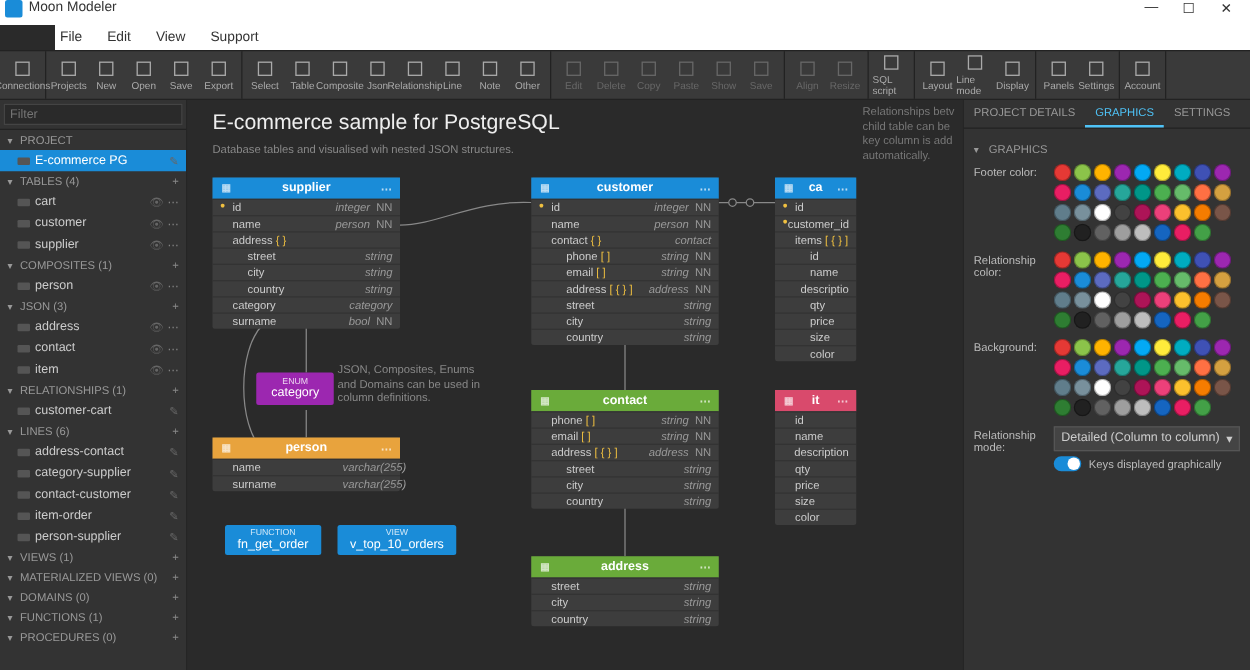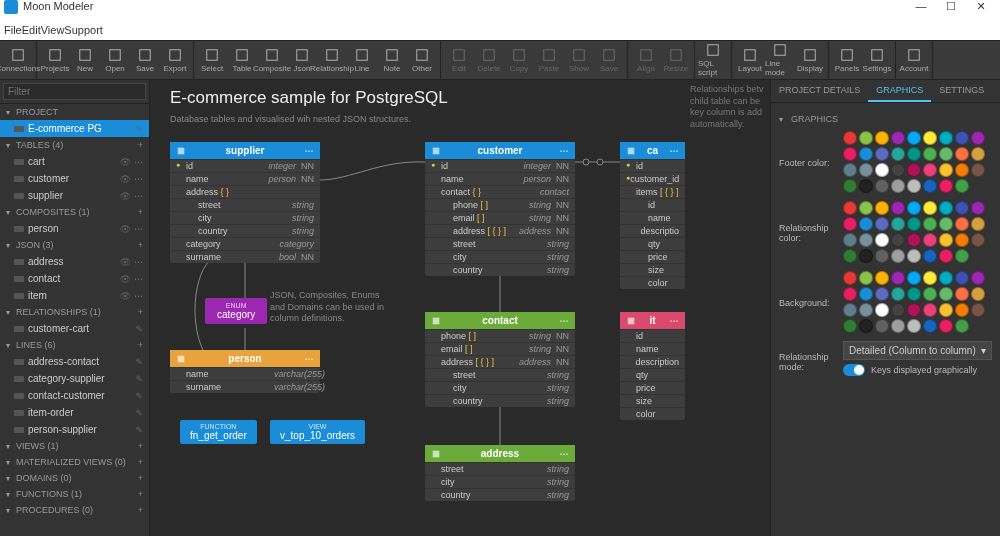--- a/index.html
+++ b/index.html
@@ -1,21 +1,21 @@
 <!DOCTYPE html>
 <html><head>
 <meta charset="utf-8">
 <style>
 * { box-sizing: border-box; margin: 0; padding: 0; font-family: "Segoe UI", Arial, sans-serif; }
 body { background: #2a2a2a; color: #ccc; width: 1000px; height: 536px; overflow: hidden; font-size: 11px; }
 .titlebar { height: 20px; background: #fff; color: #333; display: flex; padding: 0 4px; }
 .titlebar .icon { width: 14px; height: 14px; background: #1a8cd8; border-radius: 2px; margin-right: 5px; }
 .titlebar .title { flex: 1; font-size: 11px; }
 .titlebar .winbtn { width: 30px; text-align: center; font-size: 11px; color: #333; }
-.menubar { height: 20px; background: #fff; color: #333; display: flex; align-items: center; padding: 0 4px; gap: 0; font-size: 11px; }
+.menubar { height: 20px; background: #fff; color: #333; display: flex; align-items: center; padding: 0 4px; gap: 20px; font-size: 11px; margin-left: 44px; }
 .toolbar { height: 40px; background: #3a3a3a; border-top: 1px solid #222; border-bottom: 1px solid #222; display: flex; align-items: stretch; }
 .tool-group { display: flex; border-right: 1px solid #222; padding: 0 3px; }
 .tool { width: 30px; display: flex; flex-direction: column; align-items: center; justify-content: center; gap: 2px; color: #aaa; font-size: 8px; cursor: pointer; }
 .tool svg { width: 14px; height: 14px; }
 .tool.disabled { opacity: 0.4; }
 .main { display: flex; height: 456px; }
 .sidebar { width: 150px; background: #333; border-right: 1px solid #222; display: flex; flex-direction: column; overflow: hidden; }
 .filter { padding: 3px; border-bottom: 1px solid #222; }
 .filter input { width: 100%; background: #2a2a2a; border: 1px solid #444; color: #ccc; padding: 2px 4px; font-size: 10px; }
 .tree { flex: 1; overflow-y: auto; }
@@ -50,21 +50,21 @@
 .fn-box { position: absolute; background: #1a8cd8; color: #fff; border-radius: 2px; padding: 3px 10px; text-align: center; }
 .fn-box .small { font-size: 7px; opacity: 0.8; }
 .fn-box .lbl { font-size: 10px; }
 .right-panel { width: 230px; background: #333; border-left: 1px solid #222; display: flex; flex-direction: column; overflow: hidden; }
 .rtabs { display: flex; border-bottom: 1px solid #222; font-size: 9px; }
 .rtab { padding: 5px 8px; color: #999; cursor: pointer; }
 .rtab.active { color: #4fc3f7; border-bottom: 2px solid #4fc3f7; }
 .rpanel-body { padding: 8px; overflow-y: auto; }
 .rsection-head { font-size: 9px; color: #999; padding: 3px 0; display: flex; align-items: center; }
 .rsection-head .chev { width: 12px; font-size: 8px; }
-.prop-row { display: flex; align-items: center; padding: 4px 0; }
+.prop-row { display: flex; align-items: flex-start; padding: 4px 0; }
 .prop-label { width: 64px; font-size: 9px; color: #bbb; padding-top: 2px; }
 .palette { flex: 1; display: flex; flex-wrap: wrap; gap: 2px; }
 .swatch { width: 14px; height: 14px; border-radius: 50%; cursor: pointer; border: 1px solid rgba(0,0,0,0.3); }
 .dropdown { width: 100%; background: #444; border: 1px solid #555; color: #ccc; padding: 3px 5px; font-size: 10px; display: flex; justify-content: space-between; }
 .toggle-row { display: flex; align-items: center; gap: 6px; padding: 4px 0; font-size: 9px; color: #bbb; }
 .toggle { width: 22px; height: 12px; background: #1a8cd8; border-radius: 6px; position: relative; }
 .toggle::after { content: ""; position: absolute; right: 1px; top: 1px; width: 10px; height: 10px; background: #fff; border-radius: 50%; }
 svg.line { position: absolute; pointer-events: none; }
 </style>
 </head>

